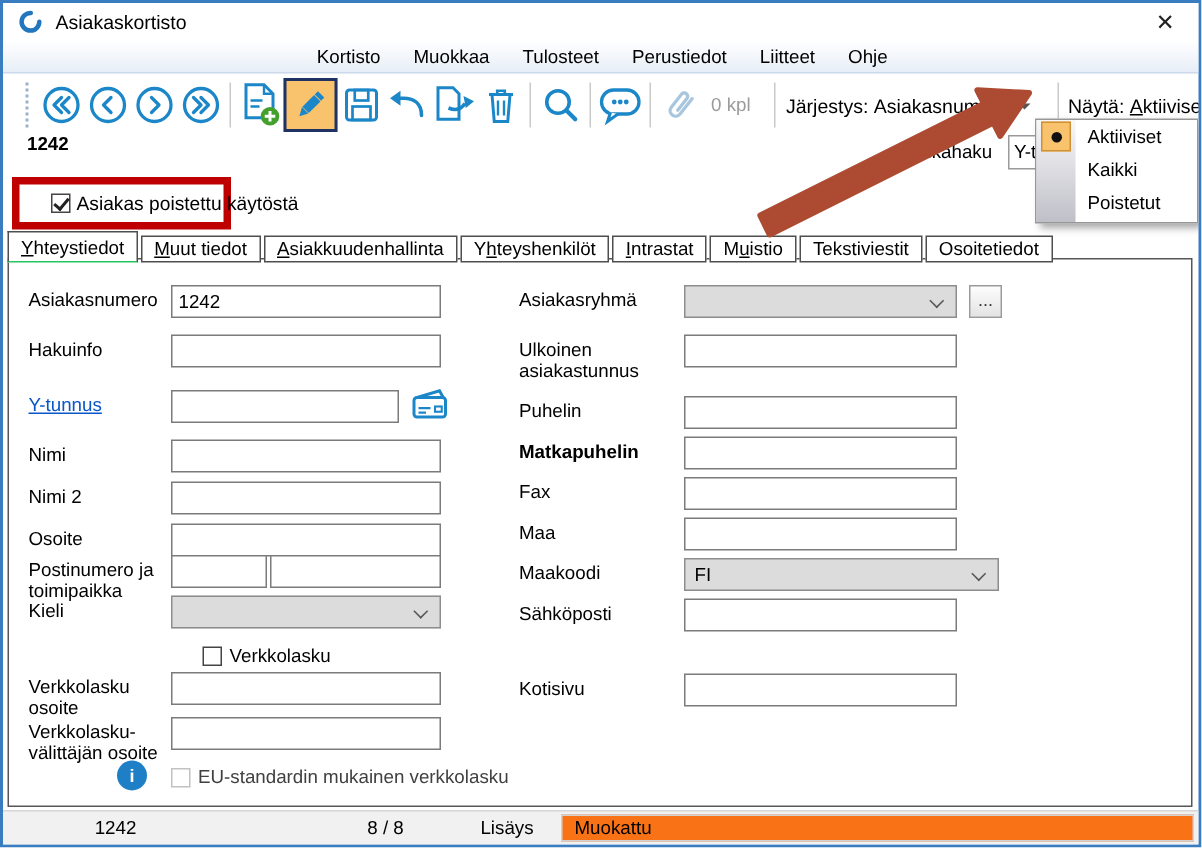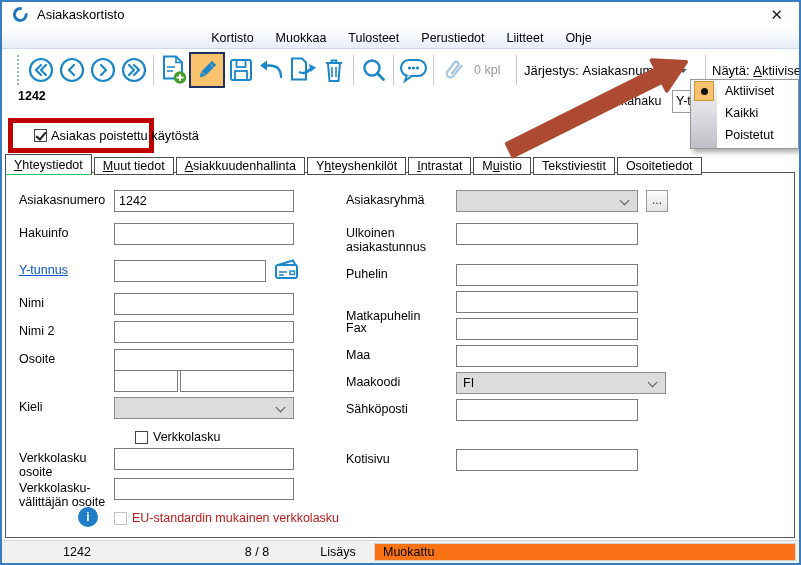--- a/index.html
+++ b/index.html
@@ -48,21 +48,21 @@
   .input{position:absolute;height:22px;border:1px solid #7b7b7b;background:#fff;font-size:12.5px;
          padding:2px 4px;font-family:"Liberation Sans",sans-serif;outline:none;}
   .select{position:absolute;height:22px;border:1px solid #8d8d8d;background:#dcdcdc;font-size:12.5px;
           padding:3px 6px;}
   .chev{position:absolute;right:9px;top:6px;width:7px;height:7px;border-right:1.6px solid #555;
         border-bottom:1.6px solid #555;transform:rotate(45deg);}
   .btn-more{position:absolute;width:22px;height:22px;border:1px solid #9a9a9a;background:linear-gradient(#fdfdfd,#e3e3e3);
             font-size:12px;text-align:center;line-height:18px;color:#333;}
   .cb-inline{position:absolute;display:flex;align-items:center;gap:5px;font-size:12.5px;}
   .checkbox.disabled{border-color:#c2c2c2;}
-  .cb-inline.disabled{color:#b91c1c;}
+  .cb-inline.disabled{color:#404040;}
   .info-badge{position:absolute;width:20px;height:20px;border-radius:50%;background:#1f7fc6;color:#fff;
               font-size:12px;font-weight:bold;text-align:center;line-height:20px;}
   
   .statusbar{position:absolute;left:0;right:0;top:538px;height:23px;background:#f1f1f1;border-top:1px solid #d6d6d6;font-size:12.5px;}
   .st-cell{position:absolute;top:0;height:100%;display:flex;align-items:center;justify-content:center;}
   .st-sunken{position:absolute;left:372px;right:3px;top:2px;bottom:2px;background:#f97316;border:1px solid #d2d2d2;
              display:flex;align-items:center;padding-left:8px;}
   
   .show-menu{position:absolute;left:688px;top:77px;width:109px;height:70px;background:#fff;border:1px solid #979797;
              box-shadow:3px 3px 5px rgba(0,0,0,.35);z-index:60;}
@@ -242,20 +242,21 @@
           <path d="M4 8 L19 3.5 l2.5 4.5" fill="none" stroke="#1c87c8" stroke-width="2"></path>
           <path d="M5 15 h8 M5 18 h5" stroke="#1c87c8" stroke-width="1.5"></path>
           <rect x="16" y="14" width="4.5" height="3.5" fill="none" stroke="#1c87c8" stroke-width="1.4"></rect>
         </svg></span>
       <div class="form-label" style="left: 13px; top: 123px; width: 100px;">Nimi</div>
       <input class="input" style="left: 108px; top: 120px; width: 180px;">
       <div class="form-label" style="left: 13px; top: 151px; width: 100px;">Nimi 2</div>
       <input class="input" style="left: 108px; top: 148px; width: 180px;">
       <div class="form-label" style="left: 13px; top: 179px; width: 100px;">Osoite</div>
       <input class="input" style="left: 108px; top: 176px; width: 180px;">
+      <div class="form-label" style="left: 13px; top: 200px; width: 100px;">Postinumero ja toimipaikka</div>
       <input class="input" style="left: 108px; top: 197px; width: 64px;">
       <input class="input" style="left: 174px; top: 197px; width: 114px;">
       <div class="form-label" style="left: 13px; top: 227px; width: 100px;">Kieli</div>
       <div class="select" style="left: 108px; top: 224px; width: 180px;">
         <span class="chev"></span>
       </div>
       <div class="cb-inline" style="left: 108px; top: 257px; margin-left: 21px;">
         <span class="checkbox"></span>
         <span>Verkkolasku</span>
       </div>
@@ -270,21 +271,21 @@
       </div>
       <div class="form-label" style="left: 340px; top: 20px; width: 100px;">Asiakasryhmä</div>
       <div class="select" style="left: 450px; top: 17px; width: 182px;">
         <span class="chev"></span>
       </div>
       <div class="btn-more" style="left: 640px; top: 17px;">...</div>
       <div class="form-label" style="left: 340px; top: 53px; width: 100px;">Ulkoinen asiakastunnus</div>
       <input class="input" style="left: 450px; top: 50px; width: 182px;">
       <div class="form-label" style="left: 340px; top: 94px; width: 100px;">Puhelin</div>
       <input class="input" style="left: 450px; top: 91px; width: 182px;">
-      <div class="form-label" style="left: 340px; top: 136px; width: 100px;">Matkapuhelin</div>
+      <div class="form-label" style="left: 340px; top: 121px; width: 100px; font-weight: bold;">Matkapuhelin</div>
       <input class="input" style="left: 450px; top: 118px; width: 182px;">
       <div class="form-label" style="left: 340px; top: 148px; width: 100px;">Fax</div>
       <input class="input" style="left: 450px; top: 145px; width: 182px;">
       <div class="form-label" style="left: 340px; top: 175px; width: 100px;">Maa</div>
       <input class="input" style="left: 450px; top: 172px; width: 182px;">
       <div class="form-label" style="left: 340px; top: 202px; width: 100px;">Maakoodi</div>
       <div class="select" style="left: 450px; top: 199px; width: 210px;">FI<span class="chev"></span></div>
       <div class="form-label" style="left: 340px; top: 229px; width: 100px;">Sähköposti</div>
       <input class="input" style="left: 450px; top: 226px; width: 182px;">
       <div class="form-label" style="left: 340px; top: 279px; width: 100px;">Kotisivu</div>

